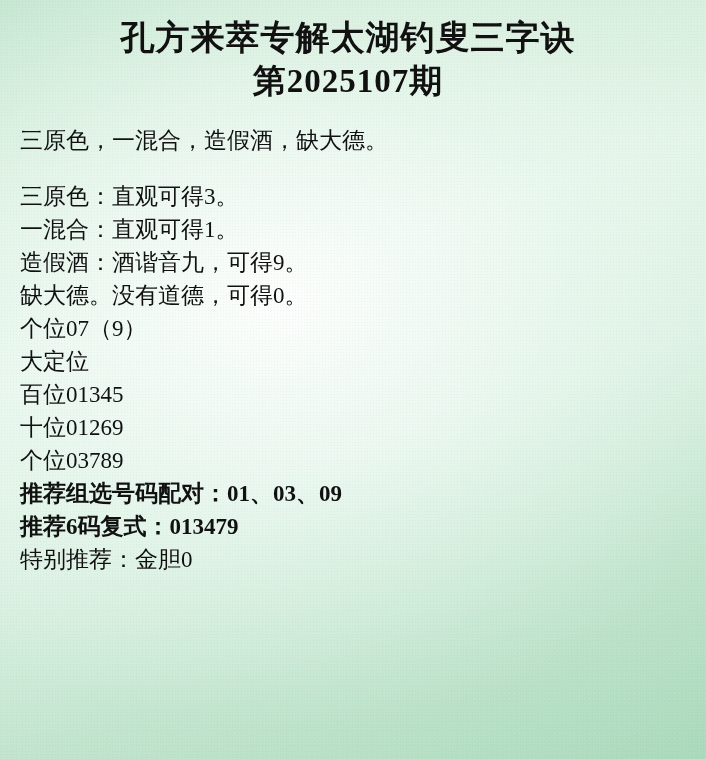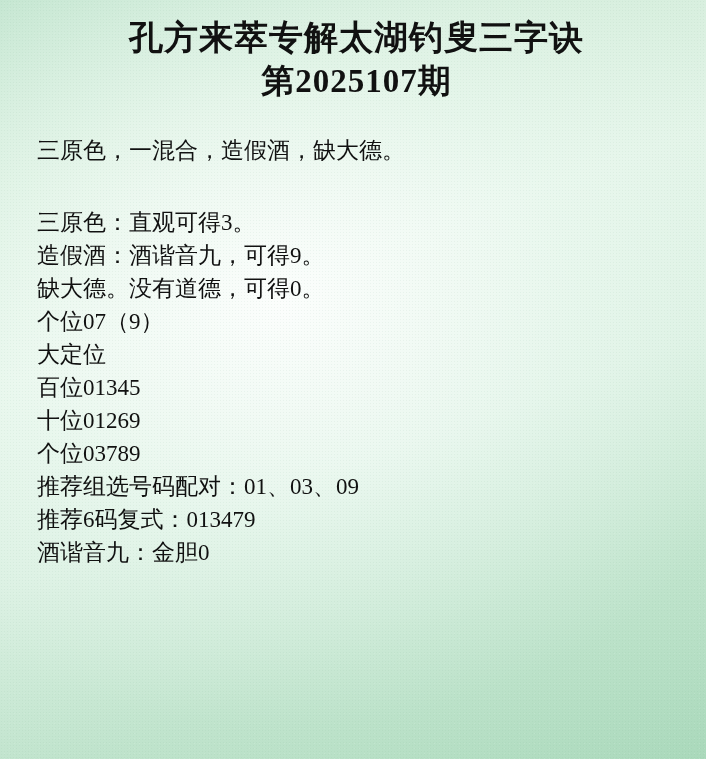--- a/index.html
+++ b/index.html
@@ -31,84 +31,85 @@
     background-image:
       radial-gradient(rgba(120,170,140,0.10) 0.6px, transparent 0.7px),
       radial-gradient(rgba(255,255,255,0.16) 0.6px, transparent 0.7px);
     background-size: 3px 3px, 5px 5px;
     background-position: 0 0, 2px 1px;
     opacity: 0.9;
   }
   .content {
     position: relative;
     z-index: 2;
-    padding: 16px 30px 0 37px;
+    padding: 16px 30px 0 20px;
   }
   .title-block {
     text-align: center;
     color: #111;
     font-weight: bold;
     letter-spacing: 1px;
   }
   .title-line1 {
     font-size: 34px;
     line-height: 44px;
     white-space: nowrap;
   }
   .title-line2 {
     font-size: 33px;
     line-height: 42px;
   }
   .lead {
-    margin-top: 32px;
+    margin-top: 22px;
     font-size: 23px;
     line-height: 34px;
     color: #111;
   }
   .body-lines {
-    margin-top: 38px;
+    margin-top: 22px;
   }
   .line {
     font-size: 23px;
     line-height: 33px;
     color: #111;
     white-space: pre-wrap;
   }
   .line.bold {
-    font-weight: normal;
+    font-weight: bold;
   }
   .line.wrap {
     white-space: normal;
   }
 </style>
 </head>
 <body>
 
 <div class="page">
   <div class="content">
 
     <div class="title-block">
       <div class="title-line1">孔方来萃专解太湖钓叟三字诀</div>
       <div class="title-line2">第2025107期</div>
     </div>
 
     <div class="lead">三原色，一混合，造假酒，缺大德。</div>
 
     <div class="body-lines">
       <div class="line">三原色：直观可得3。</div>
+      <div class="line">一混合：直观可得1。</div>
       <div class="line">造假酒：酒谐音九，可得9。</div>
       <div class="line">缺大德。没有道德，可得0。</div>
 
       <div class="line">个位07（9）</div>
 
       <div class="line">大定位</div>
 
       <div class="line">百位01345</div>
       <div class="line">十位01269</div>
       <div class="line">个位03789</div>
 
       <div class="line bold">推荐组选号码配对：01、03、09</div>
       <div class="line bold">推荐6码复式：013479</div>
-      <div class="line">酒谐音九：金胆0</div>
+      <div class="line">特别推荐：金胆0</div>
     </div>
 
   </div>
 </div>
 
 </body></html>

